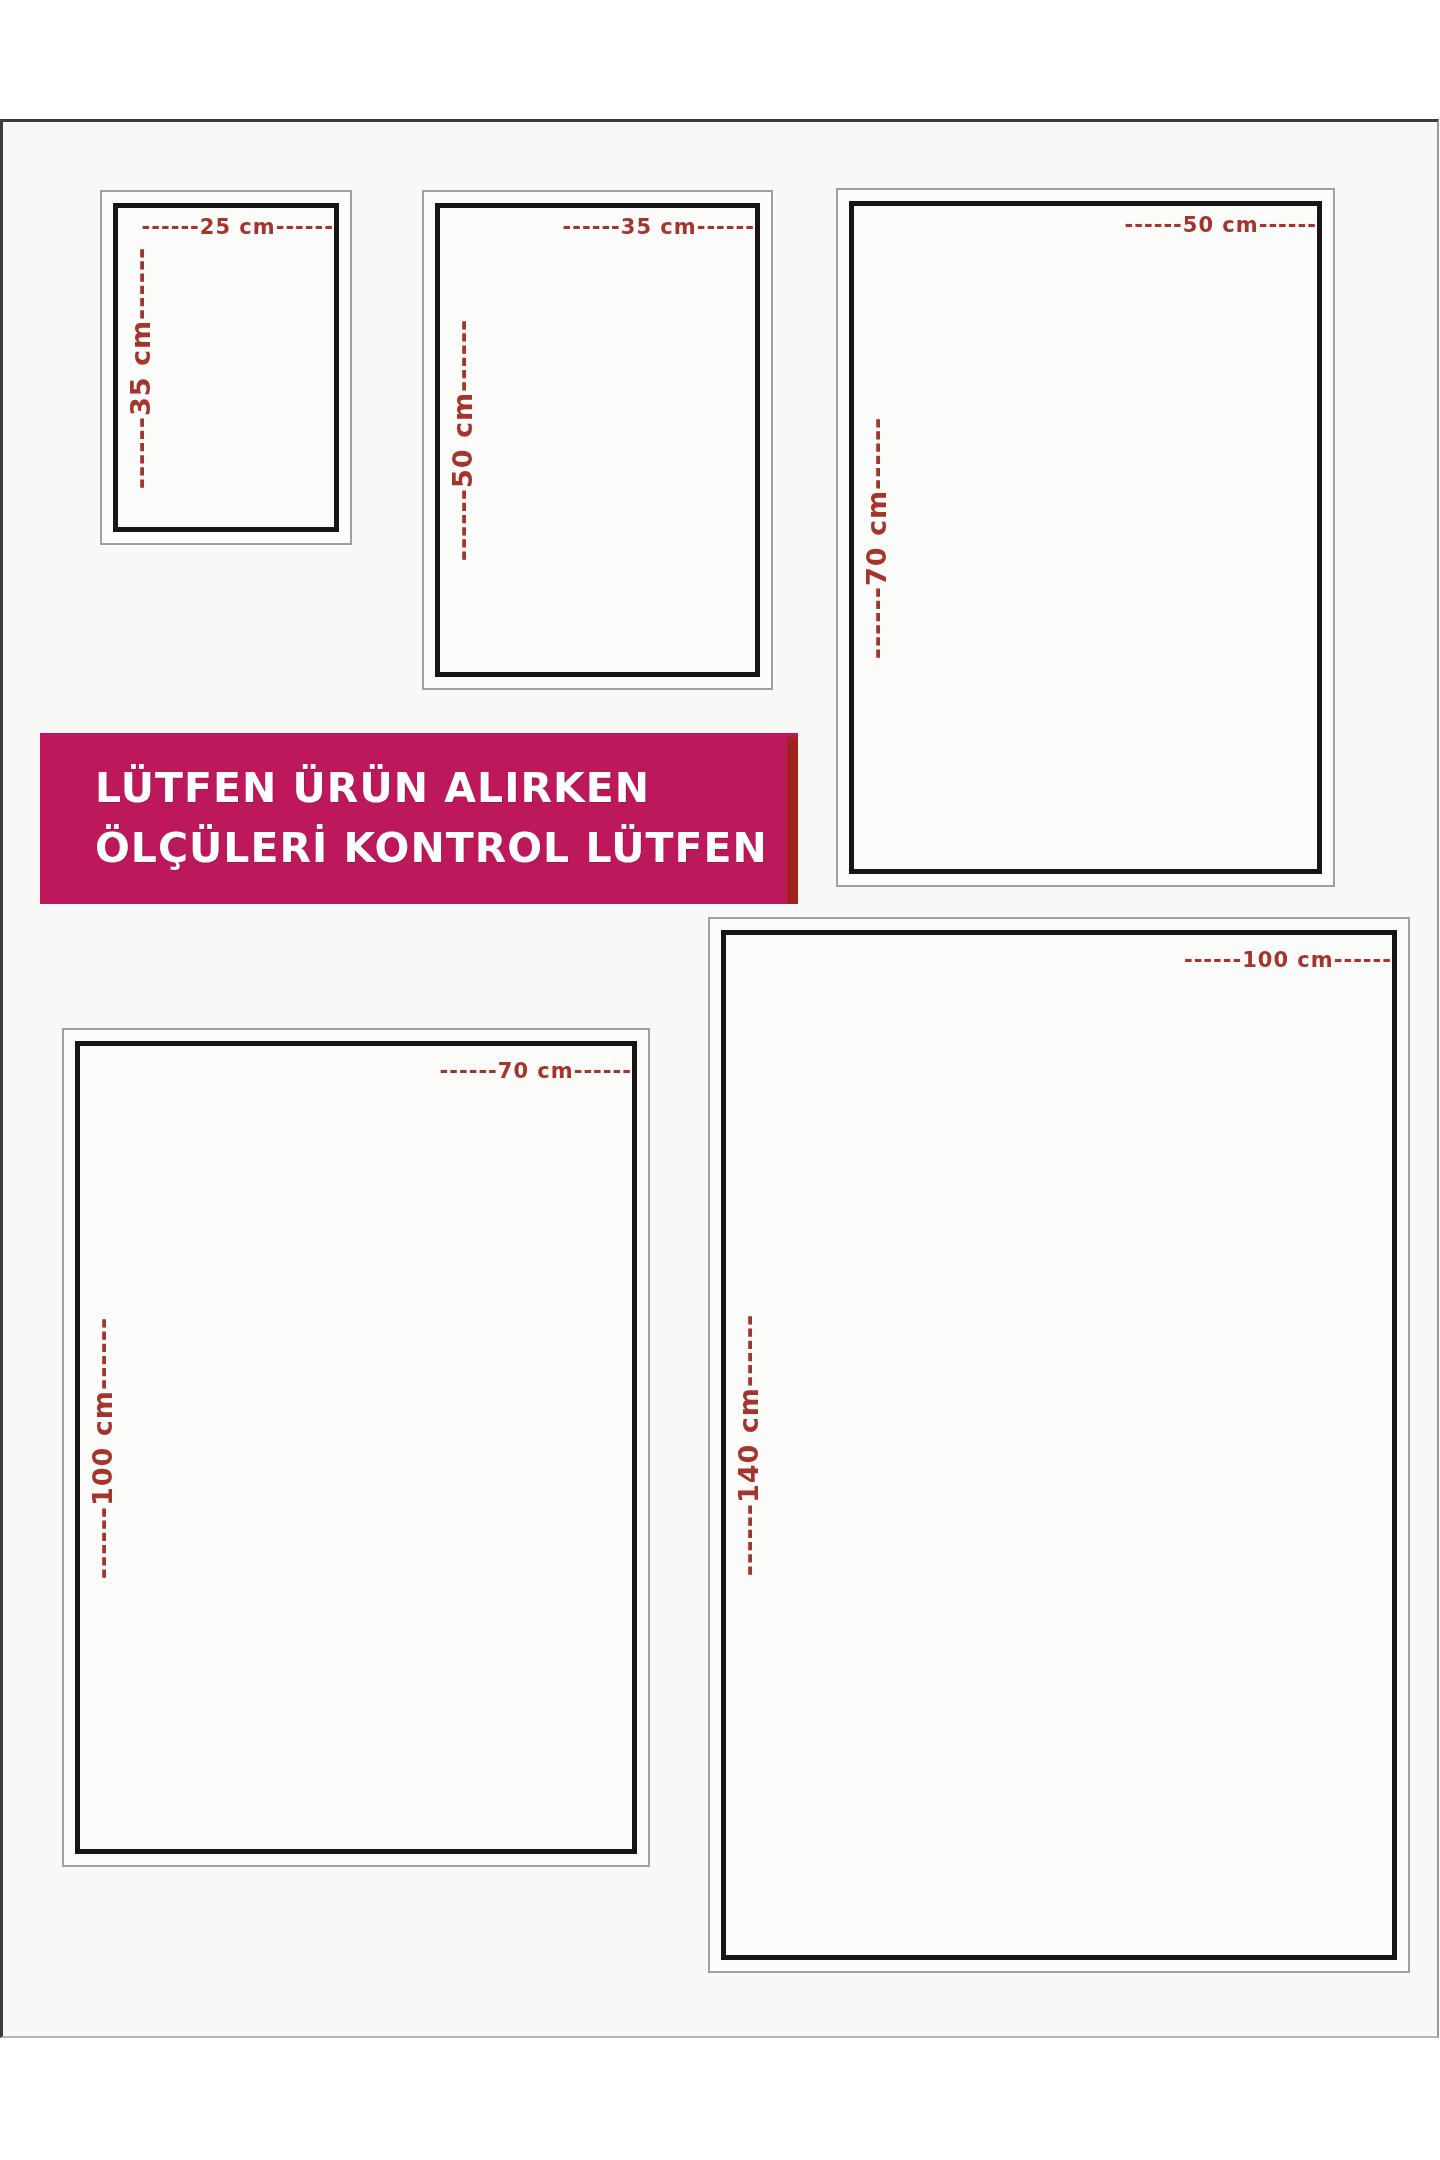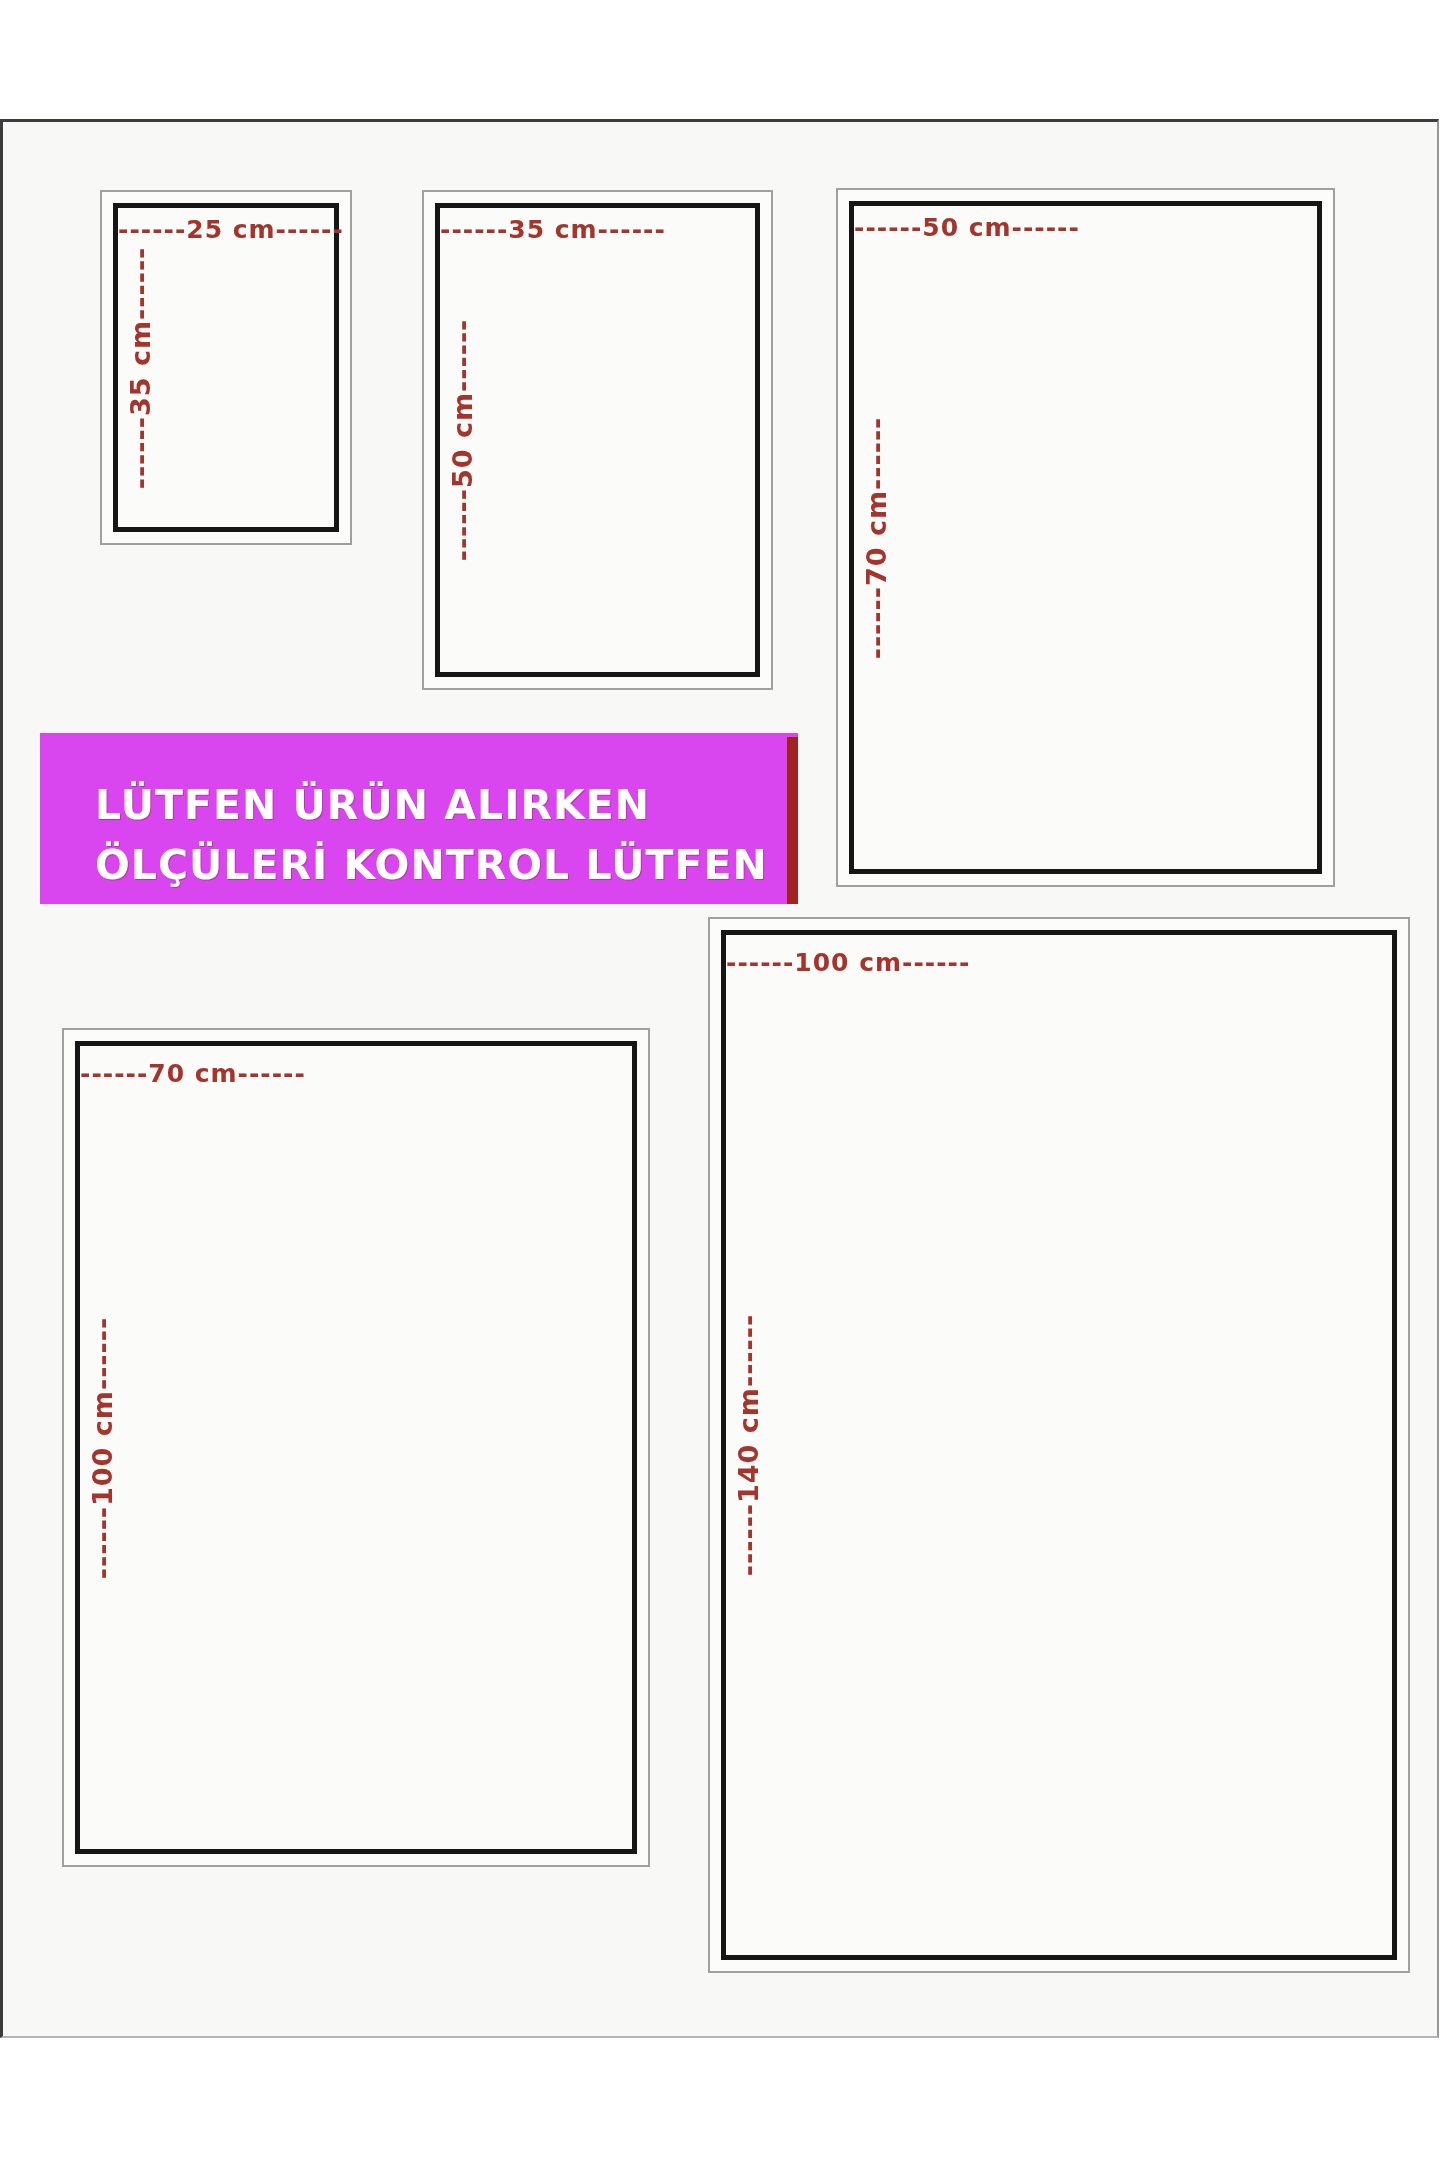--- a/index.html
+++ b/index.html
@@ -32,23 +32,23 @@
   }
   .size-box-inner {
     position: relative;
     box-sizing: border-box;
     width: 100%; height: 100%;
     border: 5px solid #161616;
     background: #fbfbfa;
   }
   .hlabel {
     margin-top: 7px;
-    text-align: left;
+    text-align: right;
     color: #a5342c;
-    font-size: 25px;
+    font-size: 21px;
     font-weight: bold;
     letter-spacing: 1px;
     white-space: nowrap;
   }
   .size-box.big .hlabel { margin-top: 13px; }
   .vlabel {
     position: absolute;
     left: 7px; top: 50%;
     writing-mode: vertical-rl;
     transform: translateY(-50%) rotate(180deg);
@@ -62,23 +62,23 @@
   .box-25x35  { left: 100px; top: 190px;  width: 252px; height: 355px; }
   .box-35x50  { left: 422px; top: 190px;  width: 351px; height: 500px; }
   .box-50x70  { left: 836px; top: 188px;  width: 499px; height: 699px; }
   .box-70x100 { left: 62px;  top: 1028px; width: 588px; height: 839px; }
   .box-100x140{ left: 708px; top: 917px;  width: 702px; height: 1056px; }
   
   .banner {
     position: absolute;
     left: 40px; top: 733px;
     width: 758px; height: 171px;
-    background: #d946ef;
+    background: #be185d;
     box-sizing: border-box;
-    padding: 42px 0 0 55px;
+    padding: 25px 0 0 55px;
   }
   .banner-edge {
     position: absolute;
     right: 0; top: 4px;
     width: 11px; height: 167px;
     background: #9f241d;
   }
   .banner-line {
     color: #ffffff;
     font-size: 41px;

